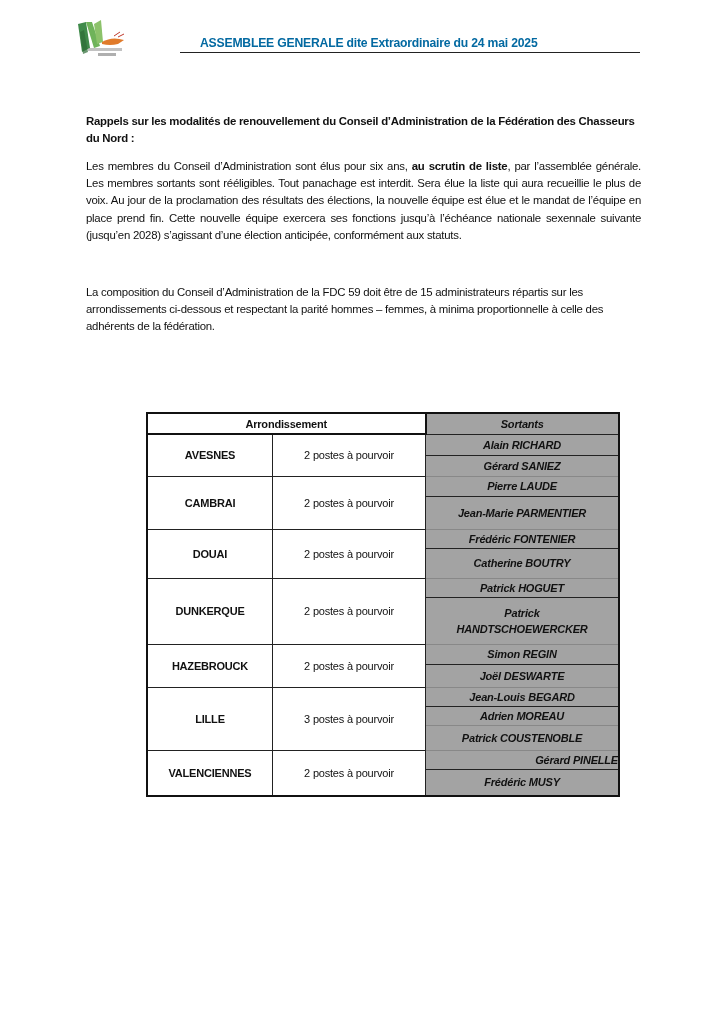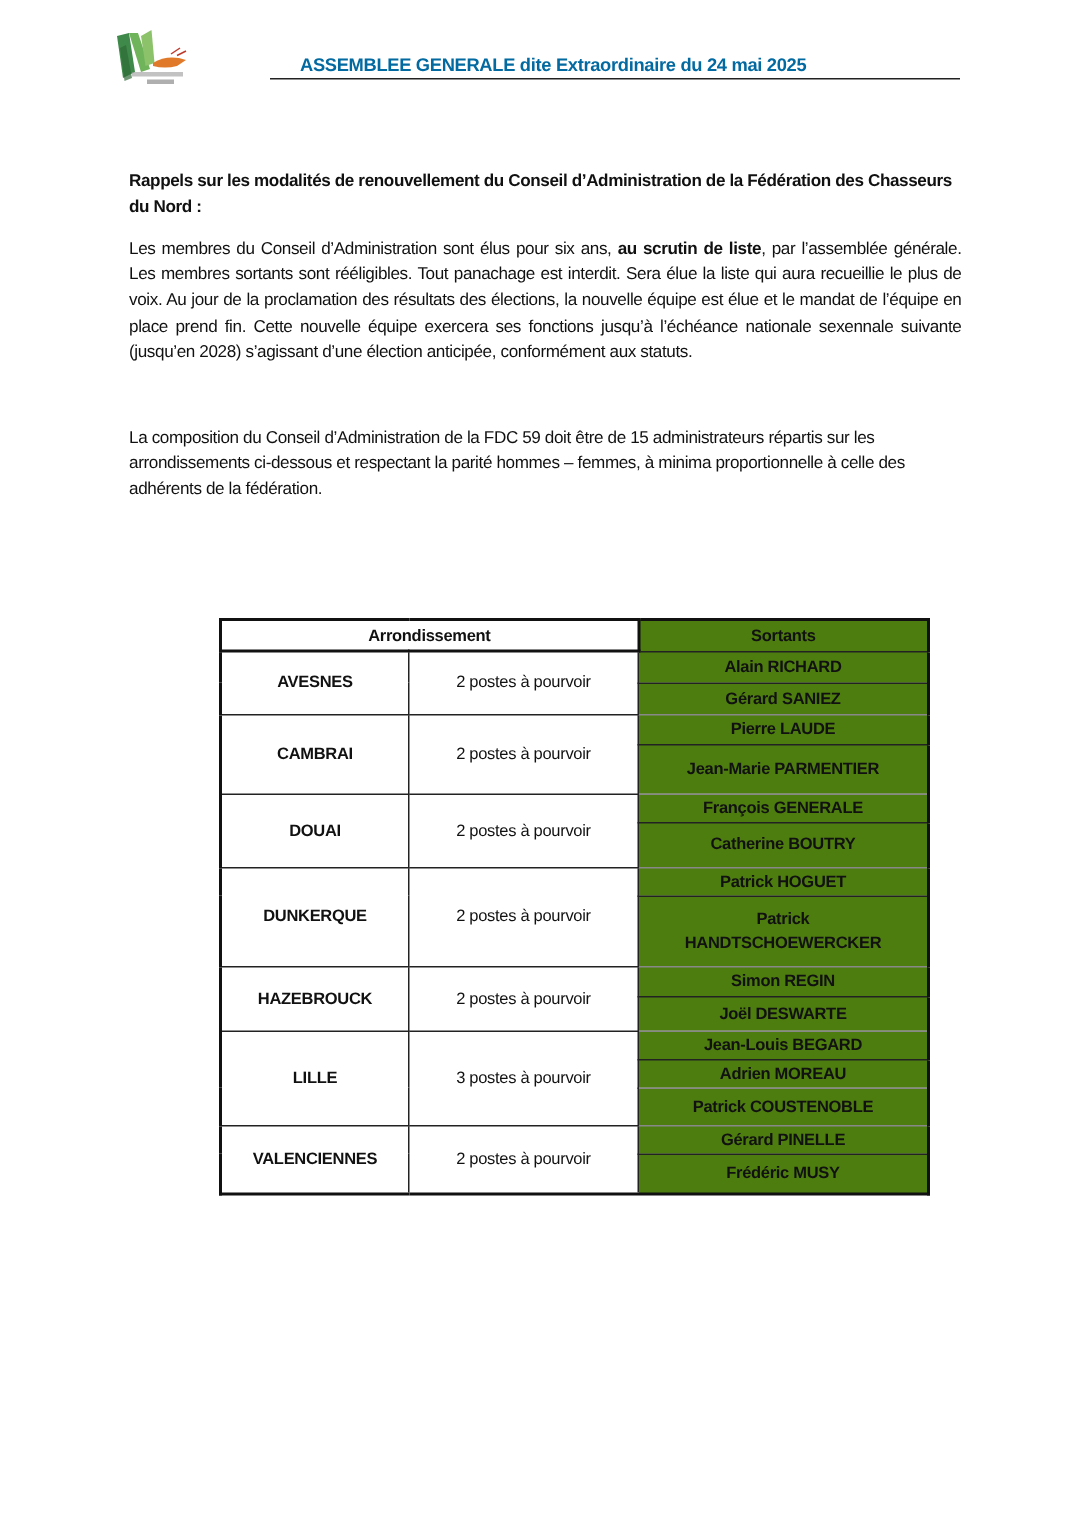--- a/index.html
+++ b/index.html
@@ -16,21 +16,21 @@
           letter-spacing:-0.25px; }
   .p1 { top:158px; text-align:justify; }
   .p2 { top:284px; }
   .para b { font-weight:bold; }
   table.alloc { position:absolute; left:146px; top:364px; border-collapse:collapse;
                 font-size:11px; letter-spacing:-0.2px; }
   table.alloc td, table.alloc th { border:1px solid #222; text-align:center; padding:0; }
   table.alloc th { font-weight:bold; height:19px; }
   .c1 { width:124px; font-weight:bold; }
   .c2 { width:152px; }
-  .c3 { width:152px; background:#4d7c0f; font-weight:bold; border-left:1.5px solid #222 !important; }
+  .c3 { width:152px; background:#a3a3a3; font-weight:bold; border-left:1.5px solid #222 !important;font-style:italic; }
   .thick-top td { border-top:2px solid #111; }
   .outer { border:2px solid #111 !important;margin-top:48px; }
   tr.n td.c3 { border-top:1px solid #888; border-bottom:1px solid #888; }
 </style>
 </head>
 <body>
 
 <div class="logo">
   <svg width="56" height="42" viewBox="0 0 56 42">
     <polygon points="4,6 12,4 16,30 8,34" fill="#3f8a4a"></polygon>
@@ -75,21 +75,21 @@
       <td class="c2" rowspan="2">2 postes à pourvoir</td>
       <td class="c3" style="border-right:2px solid #111;">Pierre LAUDE</td>
     </tr>
     <tr class="n" style="height:33px;">
       <td class="c3" style="border-right:2px solid #111;">Jean-Marie PARMENTIER</td>
     </tr>
 
     <tr class="thick-top" style="height:19px;">
       <td class="c1" rowspan="2" style="border-left:2px solid #111;">DOUAI</td>
       <td class="c2" rowspan="2">2 postes à pourvoir</td>
-      <td class="c3" style="border-right:2px solid #111;">François GENERALE</td>
+      <td class="c3" style="border-right:2px solid #111;">Frédéric FONTENIER</td>
     </tr>
     <tr class="n" style="height:30px;">
       <td class="c3" style="border-right:2px solid #111;">Catherine BOUTRY</td>
     </tr>
 
     <tr class="thick-top" style="height:19px;">
       <td class="c1" rowspan="2" style="border-left:2px solid #111;">DUNKERQUE</td>
       <td class="c2" rowspan="2">2 postes à pourvoir</td>
       <td class="c3" style="border-right:2px solid #111;">Patrick HOGUET</td>
     </tr>
@@ -114,19 +114,19 @@
     <tr class="n" style="height:19px;">
       <td class="c3" style="border-right:2px solid #111;">Adrien MOREAU</td>
     </tr>
     <tr class="n" style="height:25px;">
       <td class="c3" style="border-right:2px solid #111;">Patrick COUSTENOBLE</td>
     </tr>
 
     <tr class="thick-top" style="height:19px;">
       <td class="c1" rowspan="2" style="border-left:2px solid #111;border-bottom:2px solid #111;">VALENCIENNES</td>
       <td class="c2" rowspan="2" style="border-bottom:2px solid #111;">2 postes à pourvoir</td>
-      <td class="c3" style="border-right:2px solid #111;">Gérard PINELLE</td>
+      <td class="c3" style="border-right:2px solid #111;text-align:right;">Gérard PINELLE</td>
     </tr>
     <tr class="n" style="height:27px;">
       <td class="c3" style="border-right:2px solid #111;border-bottom:2px solid #111;">Frédéric MUSY</td>
     </tr>
   </tbody>
 </table>
 
 </body></html>

